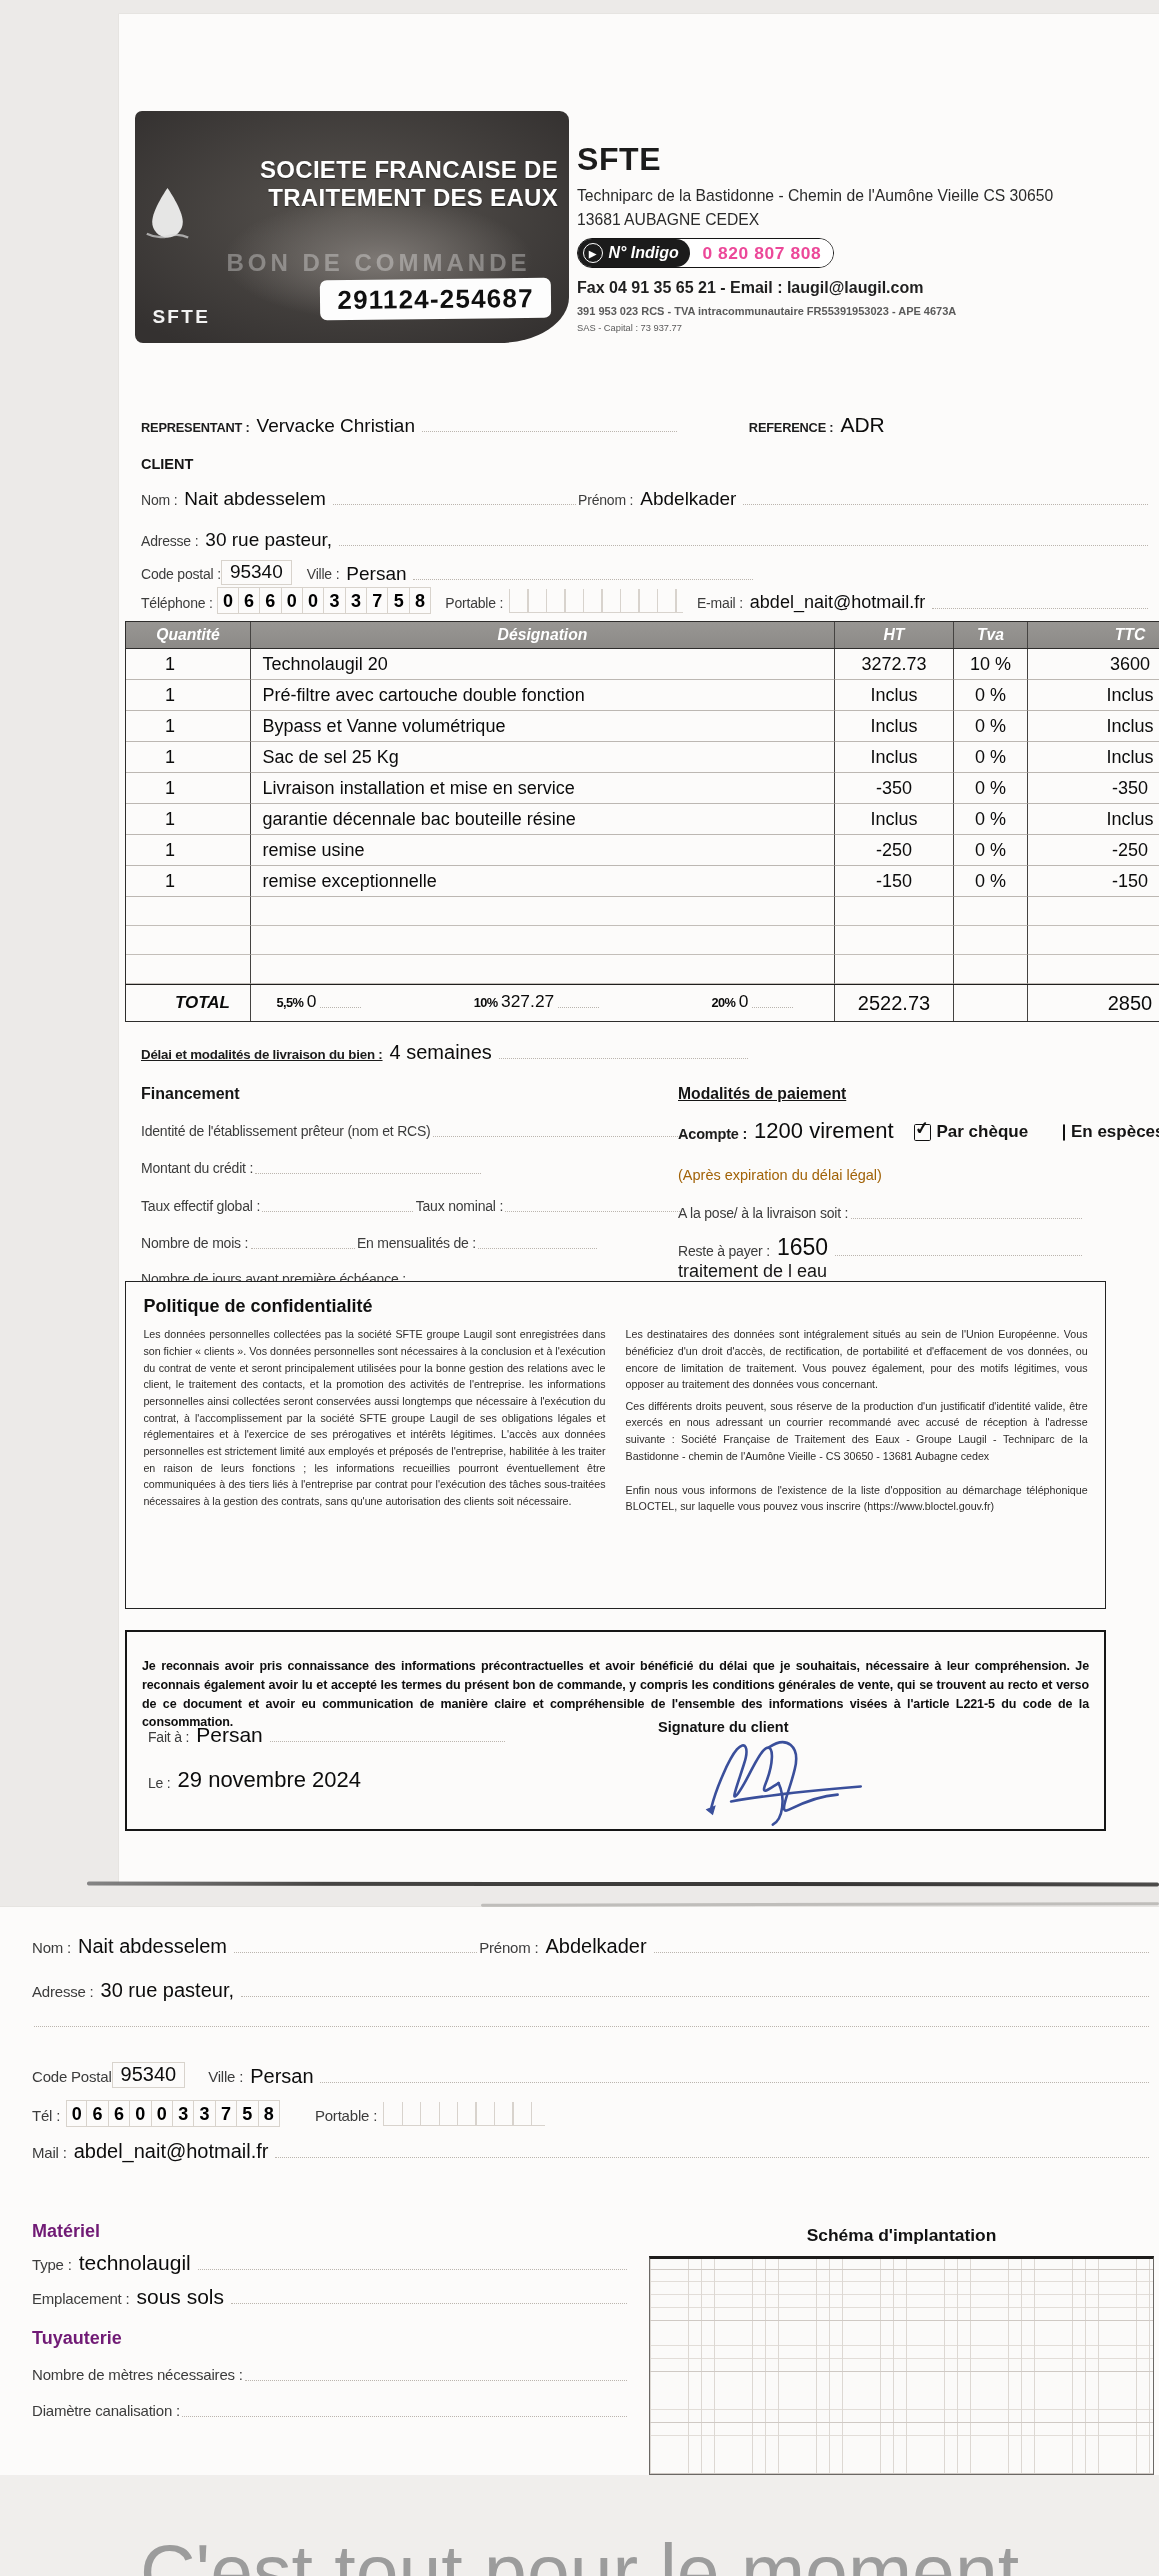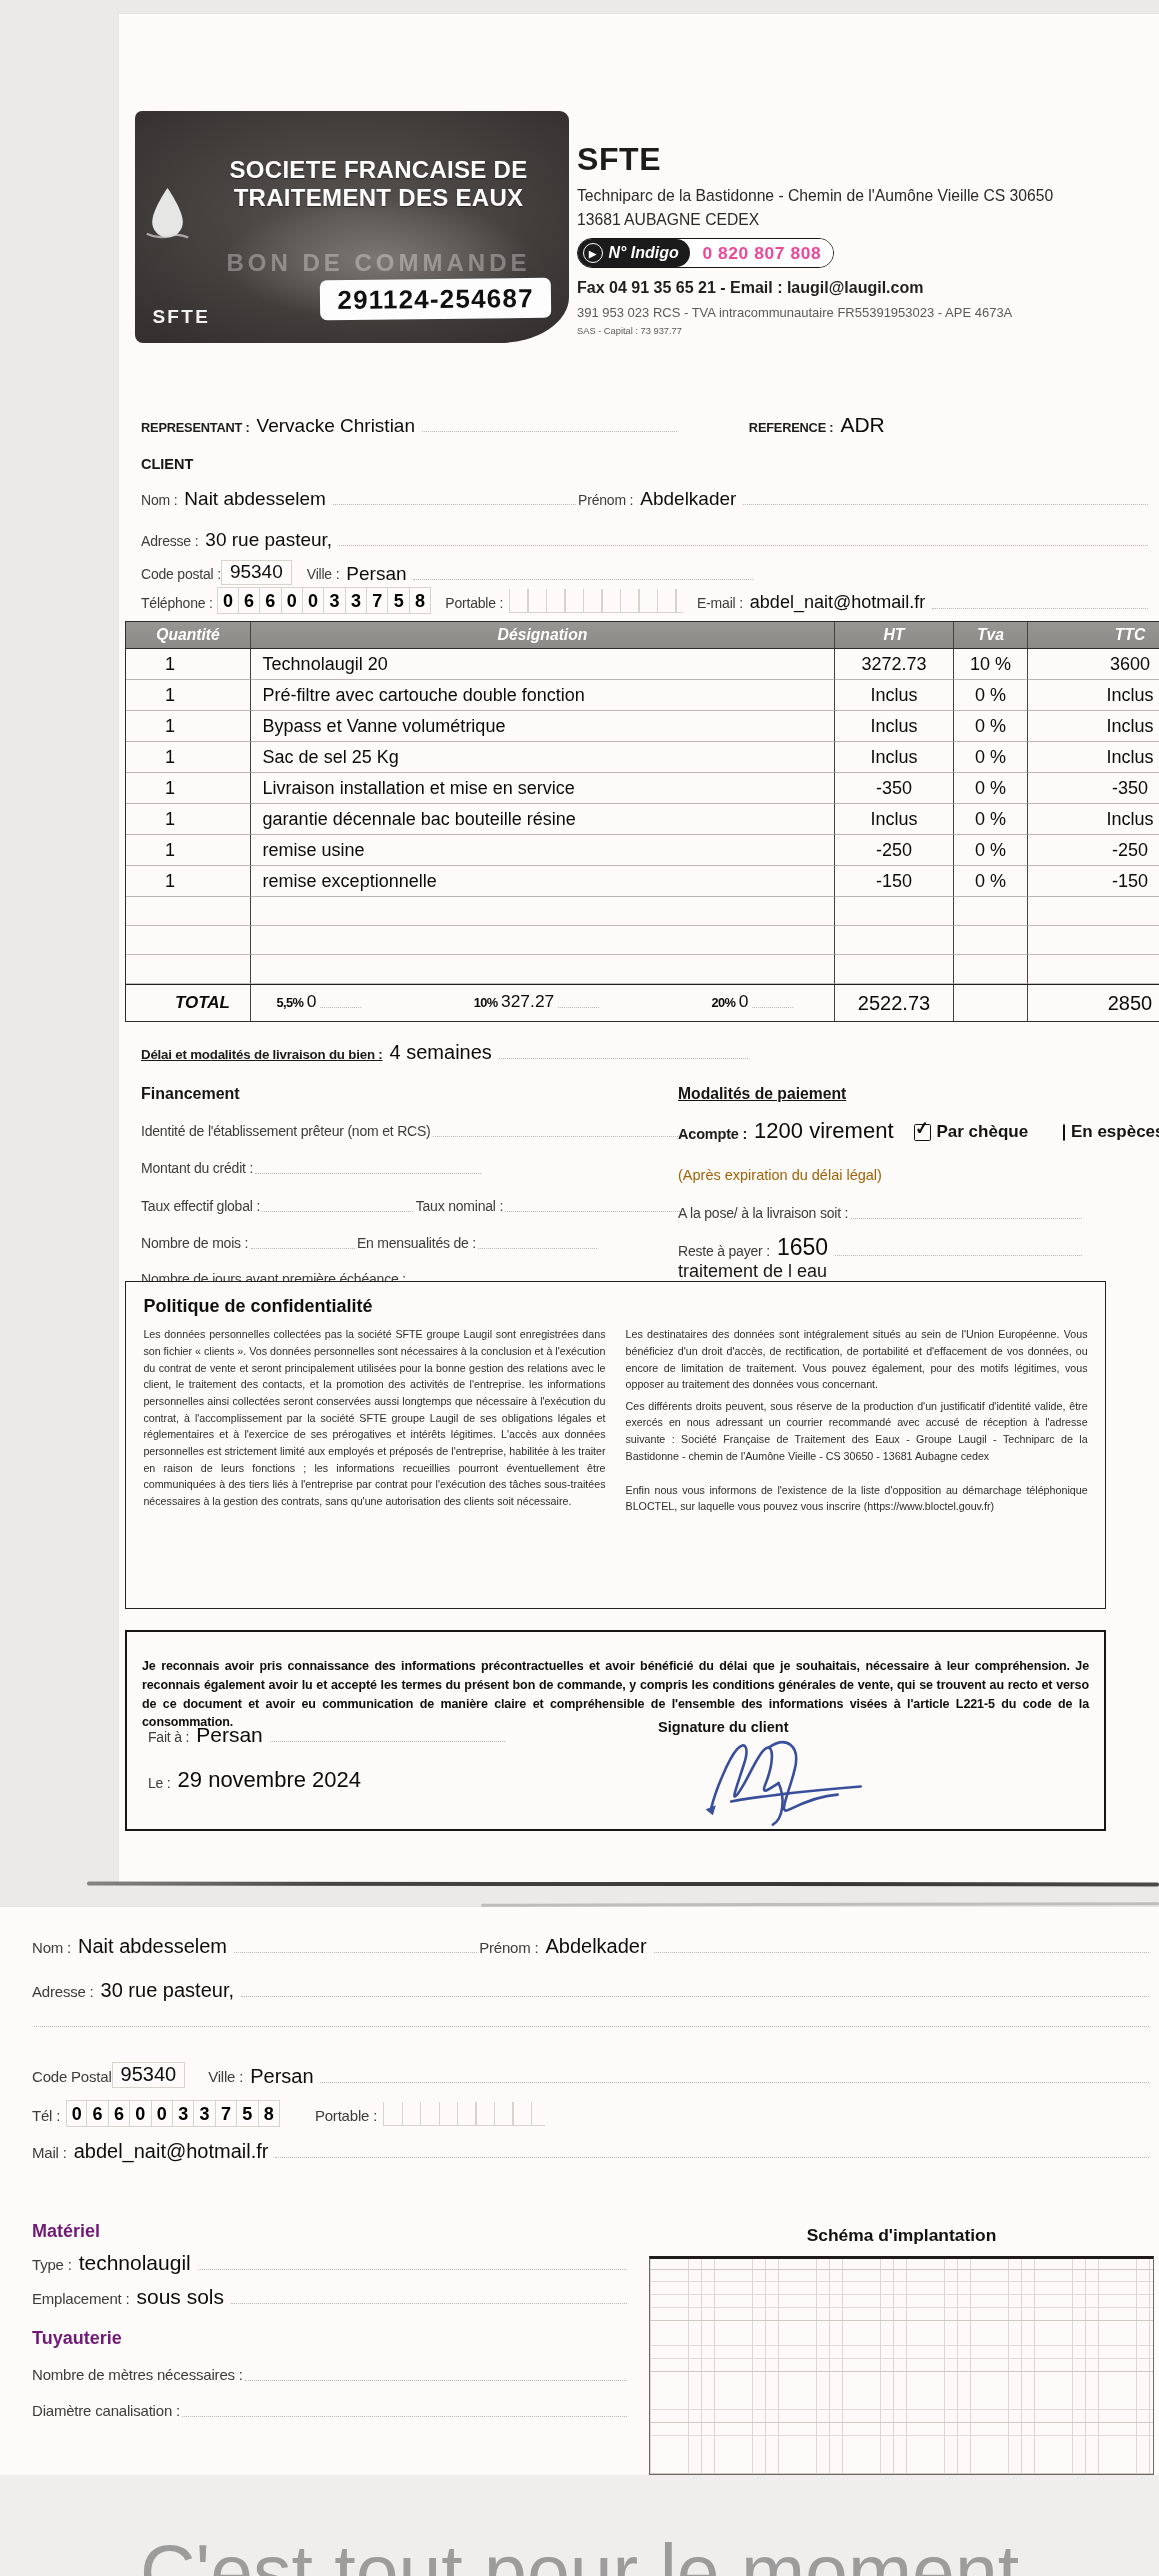--- a/index.html
+++ b/index.html
@@ -7,41 +7,41 @@
   .screen{position:relative;width:1159px;height:2576px;background:#eceae8;overflow:hidden;}
   .sheet{position:absolute;background:#fcfbfa;}
   .sheet1{left:119px;top:14px;width:1040px;height:1870px;box-shadow:0 0 0 0.6px #e2e0dd;}
   .sheet2{left:0;top:1907px;width:1159px;height:568px;box-shadow:0 0 0 0.6px #e2e0dd;}
 
   
   .hdr-box{position:absolute;left:135px;top:111px;width:434px;height:232px;
     background:radial-gradient(ellipse 249px 99px at 56% 64%, #7d7874 0%, rgba(125,120,116,0) 62%),
                radial-gradient(ellipse 359px 191px at 50% 45%, #57534f 0%, #343130 82%),#343130;
     border-radius:7px 9.3px 70px 8px / 7px 9.3px 46px 8px;overflow:hidden;}
-  .hdr-company{position:absolute;left:64px;top:45px;width:359px;text-align:center;color:#fff;
+  .hdr-company{position:absolute;left:64px;top:45px;width:359px;text-align:right;color:#fff;
     font-weight:700;font-size:24px;line-height:1.18;letter-spacing:0.3px;text-shadow:0 0.6px 1.2px rgba(0,0,0,.5);}
   .hdr-watermark{position:absolute;left:52px;top:138px;width:383px;text-align:center;
     color:rgba(255,255,255,.32);font-weight:700;font-size:24px;letter-spacing:4px;white-space:nowrap;}
   .hdr-num{position:absolute;left:185px;top:168px;background:#fdfdfd;border-radius:7px;
     padding:4.6px 17.4px;font-weight:700;font-size:26px;letter-spacing:1.2px;color:#101010;transform:rotate(-.6deg);}
   .hdr-sfte{position:absolute;left:17.4px;bottom:15px;color:#f2f2f2;font-weight:700;font-size:19px;letter-spacing:2.3px;}
   .hdr-drop{position:absolute;left:10.4px;top:74px;}
 
   .hdr-right{position:absolute;left:577px;top:141px;width:556px;}
   .hdr-right .name{font-size:32px;font-weight:700;color:#1c1c1c;letter-spacing:0.6px;}
   .hdr-right .addr{font-size:15.7px;color:#2a2a2a;margin-top:9.3px;white-space:nowrap;}
   .hdr-right .addr2{font-size:15.7px;color:#2a2a2a;margin-top:5.8px;}
   .badge{display:inline-flex;align-items:stretch;border:1.7px solid #141414;border-radius:17.4px;overflow:hidden;margin-top:9.3px;height:30px;}
   .badge .bl{display:flex;align-items:center;gap:5.8px;background:#1b1b1b;color:#fff;font-style:italic;
     font-weight:700;font-size:16px;padding:0 11.6px 0 4.6px;border-radius:0 15px 15px 0;}
   .badge .play{display:inline-flex;align-items:center;justify-content:center;width:20px;height:20px;
     border:1.7px solid #fff;border-radius:50%;font-size:9.3px;color:#fff;font-style:normal;}
   .badge .br{display:flex;align-items:center;background:#fff;color:#ec4899;font-weight:700;font-size:17.4px;padding:0 12px;letter-spacing:0.6px;}
   .hdr-right .fax{font-size:16px;font-weight:700;color:#1f1f1f;margin-top:10.4px;}
-  .hdr-right .legal{font-size:13px;color:#5a5a5a;margin-top:8px;}
+  .hdr-right .legal{font-size:11px;color:#5a5a5a;margin-top:8px;font-weight:bold;}
   .hdr-right .legal2{font-size:9.3px;color:#5a5a5a;margin-top:5.8px;}
 
   
   .fline{position:absolute;display:flex;align-items:flex-end;}
   .lab{font-size:14px;color:#3c3c3c;letter-spacing:-0.2px;white-space:nowrap;padding-bottom:2.9px;}
   .lab.b{font-weight:700;color:#1c1c1c;}
   .lab.u{text-decoration:underline;}
   .val{font-size:19px;color:#0c0c0c;white-space:nowrap;padding:0 4.6px 0.6px 7px;}
   .fill{flex:1 1 0;border-bottom:1.2px dotted #bbb5ae;margin:0 2.3px 5.2px 2.3px;min-width:11.6px;}
   .boxed{border:1.2px solid #d8d3cc;padding:0 8px 1.2px 8px;}

